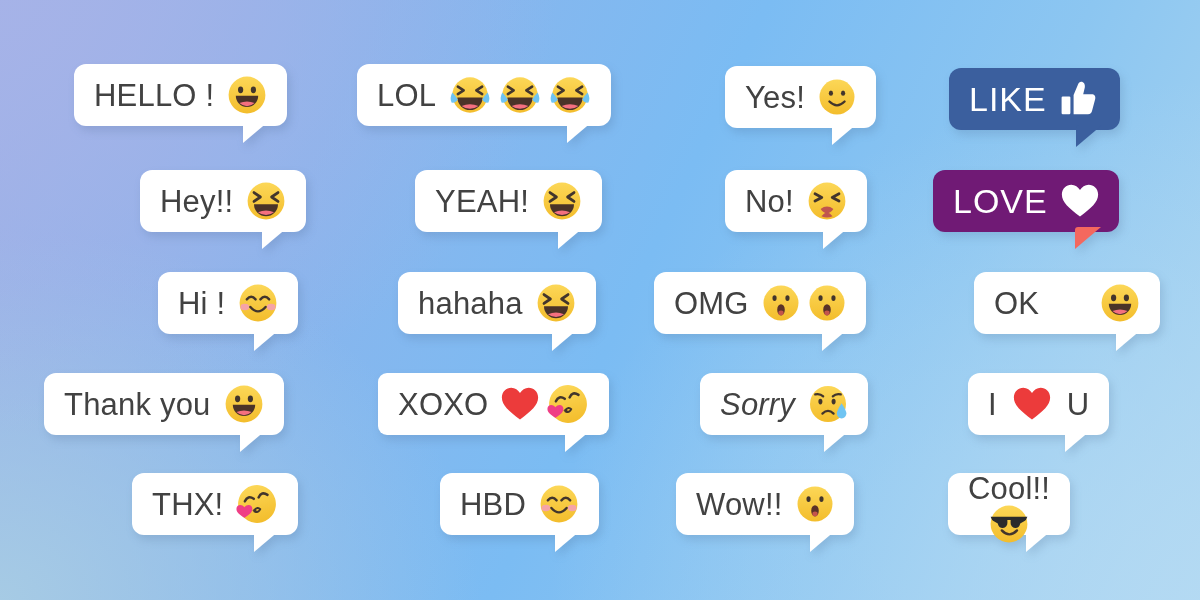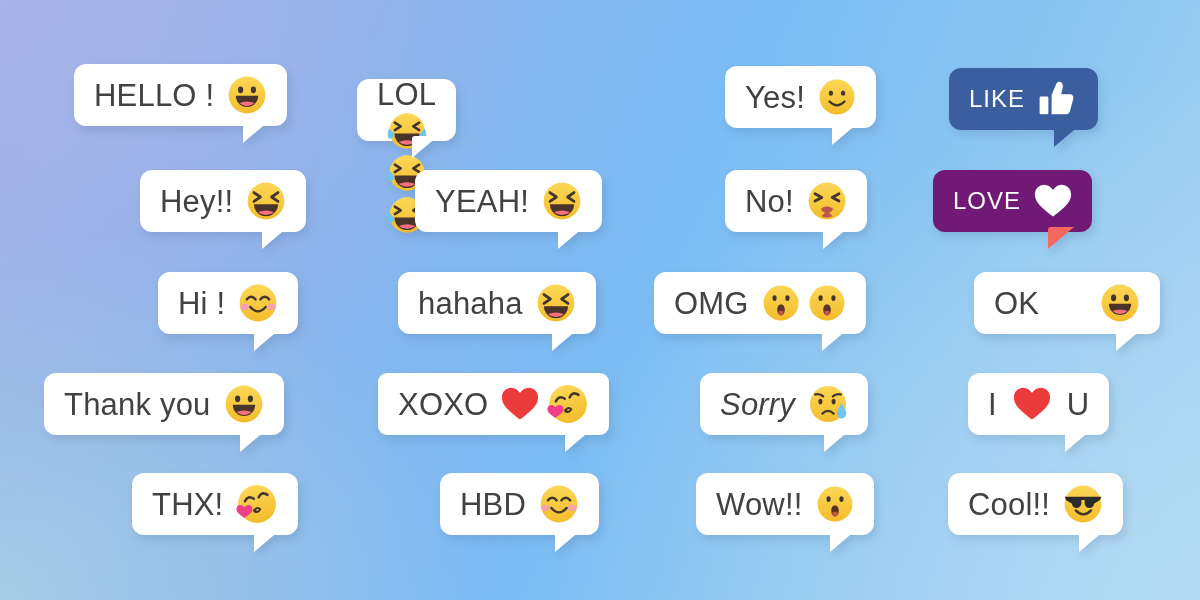--- a/index.html
+++ b/index.html
@@ -45,21 +45,21 @@
 
   .btxt{
     color:#424242;
     font-size:31px;
     font-weight:400;
     letter-spacing:0.2px;
     line-height:1;
   }
   .bubble.blue .btxt, .bubble.red .btxt{
     color:#ffffff;
-    font-size:24px;
+    font-size:34px;
     letter-spacing:1px;
   }
   .emo{ display:inline-block; flex:0 0 auto; line-height:0; }
   .gap{ display:inline-block; width:13px; flex:0 0 auto; }
   .gap.s{ width:8px; }
   .gap.w{ width:16px; }
   svg{ display:block; overflow:visible; }
 </style>
 </head>
 <body>
@@ -68,21 +68,21 @@
     <div class="bubble" style="left: 74px; top: 64px; text-align: right;">
       <span class="btxt">HELLO !</span>
       <span class="gap"></span>
       <span class="emo">
         <svg width="40" height="40">
           <use href="#sym-grinning-open-mouth-emoji"></use>
         </svg>
       </span>
       <span class="tail"></span>
     </div>
-    <div class="bubble" style="left: 357px; top: 79px; flex-direction: column;">
+    <div class="bubble" style="left: 357px; top: 64px;">
       <span class="btxt">LOL</span>
       <span class="gap"></span>
       <span class="emo">
         <svg width="42" height="42">
           <use href="#sym-tears-of-joy-emoji"></use>
         </svg>
       </span>
       <span class="gap s"></span>
       <span class="emo">
         <svg width="42" height="42">
@@ -264,31 +264,31 @@
     <div class="bubble" style="left: 440px; top: 473px;">
       <span class="btxt">HBD</span>
       <span class="gap"></span>
       <span class="emo">
         <svg width="40" height="40">
           <use href="#sym-blush-smile-emoji"></use>
         </svg>
       </span>
       <span class="tail"></span>
     </div>
-    <div class="bubble" style="left: 676px; top: 473px; margin-left: 20px;">
+    <div class="bubble" style="left: 676px; top: 473px;">
       <span class="btxt">Wow!!</span>
       <span class="gap"></span>
       <span class="emo">
         <svg width="38" height="38">
           <use href="#sym-astonished-emoji"></use>
         </svg>
       </span>
       <span class="tail"></span>
     </div>
-    <div class="bubble" style="left: 948px; top: 473px;">
+    <div class="bubble" style="left: 948px; top: 473px; flex-direction: column;">
       <span class="btxt">Cool!!</span>
       <span class="gap"></span>
       <span class="emo">
         <svg width="40" height="40">
           <use href="#sym-sunglasses-emoji"></use>
         </svg>
       </span>
       <span class="tail"></span>
     </div>
   </div>

